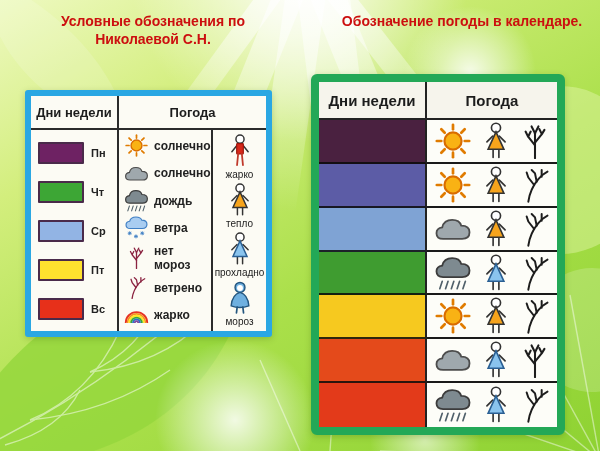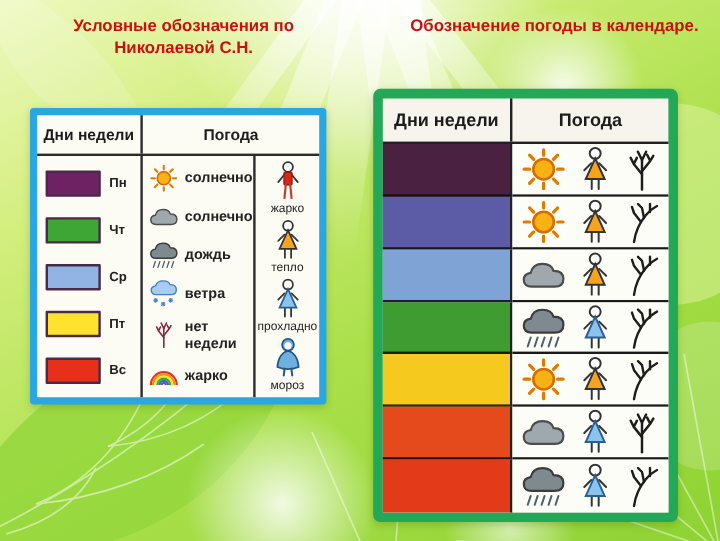--- a/index.html
+++ b/index.html
@@ -215,21 +215,34 @@
             <span class="icon">
               <svg viewBox="0 0 32 42">
                 <g fill="none" stroke="currentColor" stroke-width="2.4" stroke-linecap="round">
                   <path d="M16 41 V12"></path>
                   <path d="M16 26 L8 16 M8 16 L5 10 M8 16 L11 10"></path>
                   <path d="M16 23 L24 13 M24 13 L21 7 M24 13 L27 8"></path>
                   <path d="M16 12 L12 4 M16 12 L20 4"></path>
                 </g>
               </svg>
             </span>
-            <span class="weather-label">нет недели</span>
+            <span class="weather-label">нет мороз</span>
+          </div>
+          <div class="weather-row">
+            <span class="icon">
+              <svg viewBox="0 0 36 42">
+                <g fill="none" stroke="currentColor" stroke-width="2.4" stroke-linecap="round">
+                  <path d="M10 41 Q12 26 22 14 Q27 8 33 5"></path>
+                  <path d="M17 21 L10 12 M10 12 L8 6"></path>
+                  <path d="M20 17 L18 7 M18 7 L14 3"></path>
+                  <path d="M26 11 L26 3"></path>
+                </g>
+              </svg>
+            </span>
+            <span class="weather-label">ветрено</span>
           </div>
           <div class="weather-row">
             <span class="icon">
               <svg viewBox="0 0 44 26">
                 <g fill="none" stroke-width="3.2">
                   <path d="M3 26 A19 19 0 0 1 41 26" stroke="#e63224"></path>
                   <path d="M6.2 26 A15.8 15.8 0 0 1 37.8 26" stroke="#f6921e"></path>
                   <path d="M9.4 26 A12.6 12.6 0 0 1 34.6 26" stroke="#ffe71f"></path>
                   <path d="M12.6 26 A9.4 9.4 0 0 1 31.4 26" stroke="#3aaa35"></path>
                   <path d="M15.8 26 A6.2 6.2 0 0 1 28.2 26" stroke="#2a6fc9"></path>

